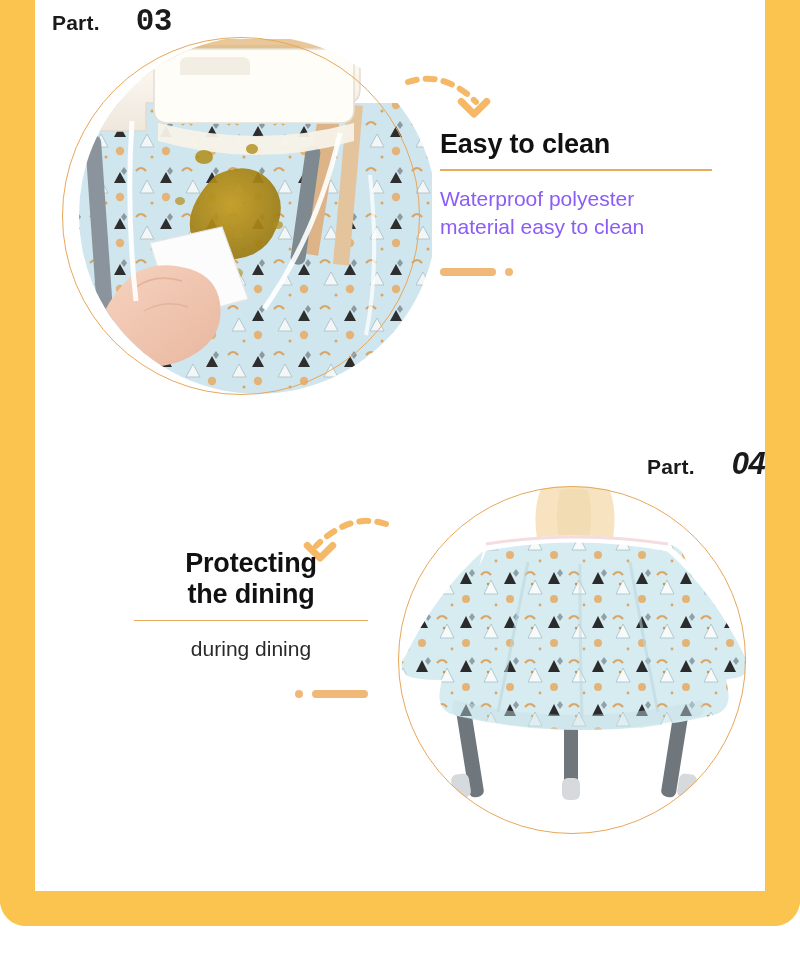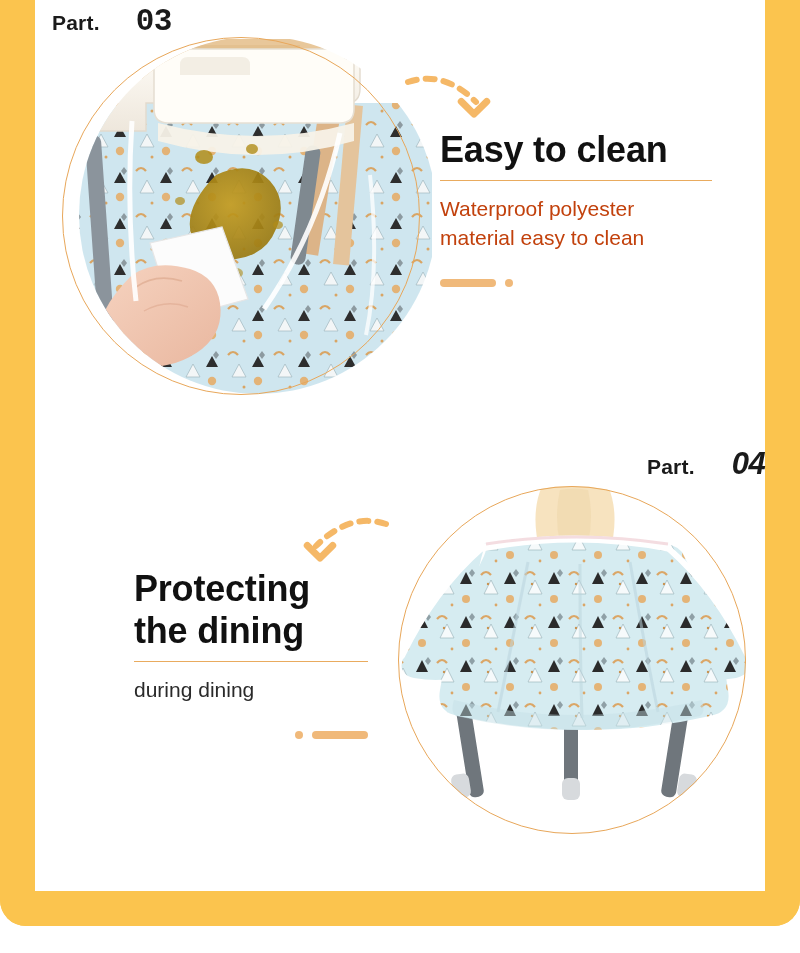--- a/index.html
+++ b/index.html
@@ -32,32 +32,32 @@
   .photo-clip { position:absolute; overflow:hidden; }
 
   #photo-1-ring { left:62px;  top:37px;  width:358px; height:358px; }
   #photo-1-clip { left:40px;  top:25px;  width:392px; height:382px; }
   #photo-2-ring { left:398px; top:486px; width:348px; height:348px; }
   #photo-2-clip { left:390px; top:478px; width:375px; height:364px; }
 
   
   .text-block { position:absolute; }
   .heading {
-    font-size:36px; font-weight:700; color:#111; line-height:1.16;
+    font-size:27px; font-weight:700; color:#111; line-height:1.16;
     letter-spacing:-.2px;
   }
   .rule { height:1.4px; background:#e9ab5e; margin-top:9px; }
   .subtext { font-size:21px; color:#2a2a2a; line-height:1.37; margin-top:14px; }
   .deco { display:flex; align-items:center; gap:9px; margin-top:26px; }
   .deco-pill { width:56px; height:8px; border-radius:5px; background:#f0b97a; }
   .deco-dot  { width:8px;  height:8px; border-radius:50%; background:#f0b97a; }
 
   #block-1 { left:440px; top:129px; width:290px; }
   #block-1 .rule { width:272px; }
-  #block-2 { left:134px; top:568px; width:234px; text-align:left; }
+  #block-2 { left:134px; top:548px; width:234px; text-align:center; }
   #block-2 .rule { width:234px; }
   #block-2 .deco { justify-content:flex-end; }
 
   
   .arrow { position:absolute; }
   #arrow-1 { left:404px; top:62px;  width:100px; height:56px; }
   #arrow-2 { left:286px; top:504px; width:104px; height:60px; }
 </style>
 </head>
 <body>
@@ -149,21 +149,21 @@
 <div class="photo-ring" id="photo-1-ring" style="border-color: rgb(232, 167, 90);"></div>
 
 <svg class="arrow" id="arrow-1" viewBox="0 0 100 56" xmlns="http://www.w3.org/2000/svg">
   <path d="M4 20 Q40 8 72 40" stroke="#f5b867" stroke-width="6" fill="none" stroke-linecap="round" stroke-dasharray="9 9"></path>
   <path d="M58 44 h18 v-18" stroke="#f5b867" stroke-width="7" fill="none" stroke-linecap="round" stroke-linejoin="round" transform="rotate(45 70 38) translate(4 4)"></path>
 </svg>
 
 <div class="text-block" id="block-1">
   <div class="heading" style="color: rgb(17, 17, 17);">Easy to clean</div>
   <div class="rule" style="background: rgb(233, 171, 94);"></div>
-  <div class="subtext" style="color: #c2410c;">
+  <div class="subtext" style="color: #8b5cf6;">
     <div>Waterproof polyester</div>
     <div>material easy to clean</div>
   </div>
   <div class="deco">
     <span class="deco-pill" style="background: rgb(240, 185, 122);"></span>
     <span class="deco-dot" style="background: rgb(240, 185, 122);"></span>
   </div>
 </div>
 
 <div class="part-label" id="part-04">

